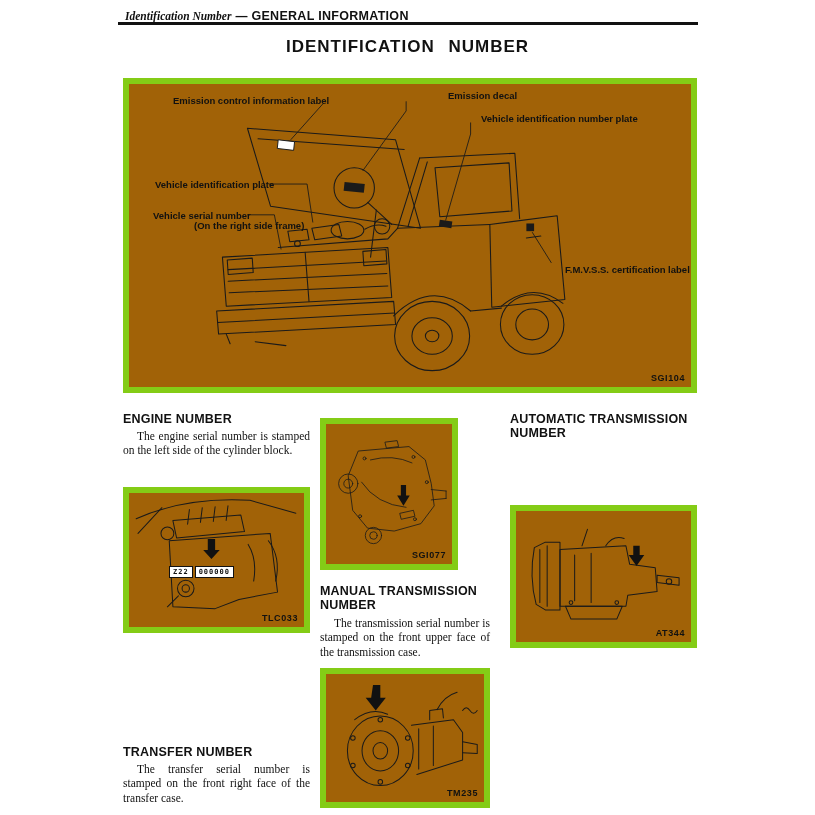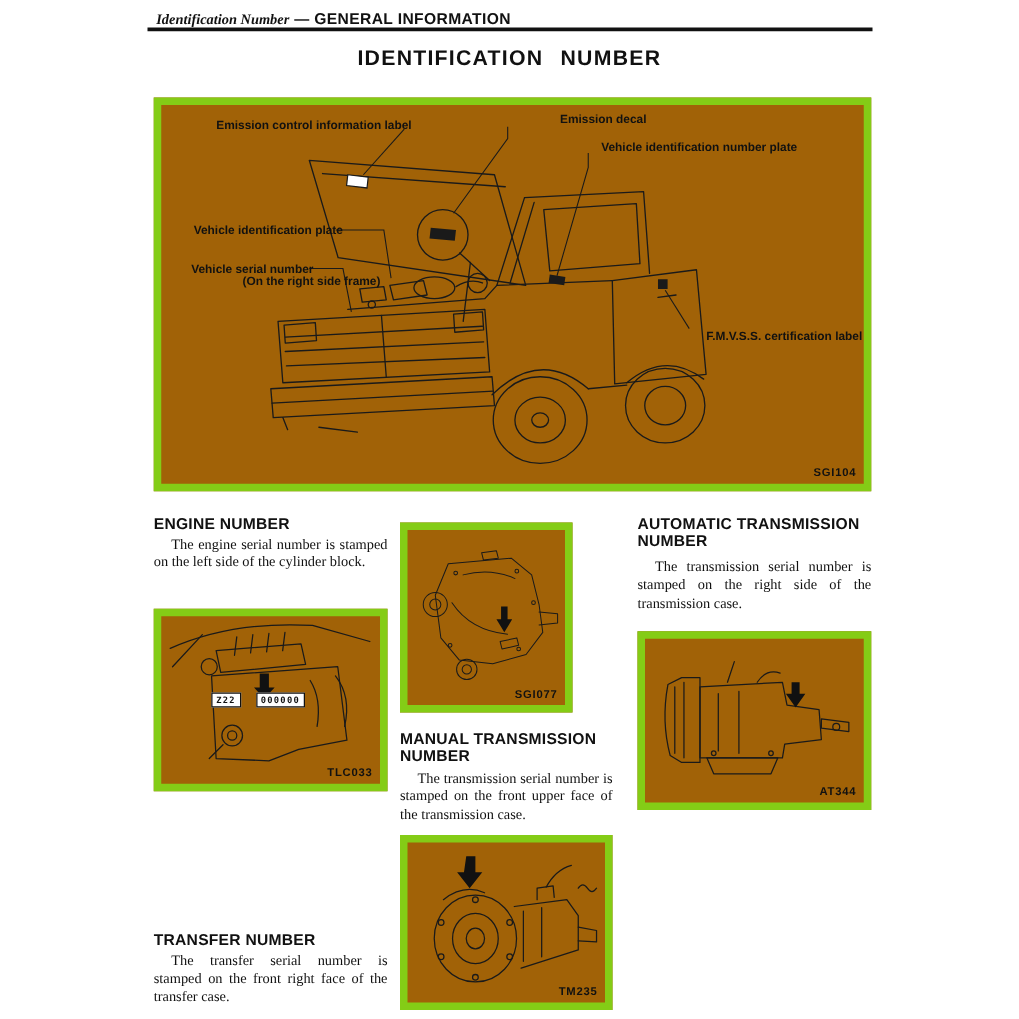--- a/index.html
+++ b/index.html
@@ -36,21 +36,21 @@
   }
 
   
   .heading { position:absolute; font:bold 12.5px "Liberation Sans", sans-serif; letter-spacing:.2px; white-space:nowrap;text-align:right; }
   .body-text {
     position:absolute; font:11.5px/1.26 "Liberation Serif", serif;
     text-align:justify; text-indent:14px; color:#111;
   }
 
   
-  .stamp-row { position:absolute; left:40px; top:61px; display:flex; gap:12px; }
+  .stamp-row { position:absolute; left:40px; top:73px; display:flex; gap:2px; }
   .stamp-plate {
     border:1px solid #111; background:#fff; padding:1px 3px;
     font:bold 7px "DejaVu Sans Mono", monospace; letter-spacing:1px;
   }
 </style>
 </head>
 <body>
 
 <div class="page">
 
@@ -192,21 +192,20 @@
       </g>
       <g fill="#111">
         <path d="M101,64 h7 v14 h5 l-8.5,14 l-8.5,-14 h5 Z"></path>
       </g>
     </svg>
     <div class="fig-code">SGI077</div>
   </div>
 
   <div class="heading" style="left:510px; top:412px;">AUTOMATIC TRANSMISSION</div>
   <div class="heading" style="left:510px; top:426px;">NUMBER</div>
-  <div class="body-text" style="left:510px; top:447px; width:187px;">The transmission serial number is stamped on the right side of the transmission case.</div>
 
   <div class="figure-box" style="left:510px; top:505px; width:187px; height:143px;">
     <svg viewBox="0 0 187 143" aria-hidden="true">
       <g stroke="#1a1a1a" stroke-width="1.1" fill="none" stroke-linecap="round" stroke-linejoin="round">
         <path d="M18,40 Q12,72 20,102 L30,108 L46,108 L46,34 L30,34 Z"></path>
         <path d="M24,42 L24,100 M32,38 L32,104"></path>
         <path d="M46,42 L118,38 L122,58 L150,62 L152,88 L120,92 L118,104 L46,104 Z"></path>
         <path d="M52,104 L114,104 L108,118 L58,118 Z"></path>
         <path d="M152,70 L176,73 L176,81 L152,78 Z"></path>
         <path d="M70,38 L76,20"></path>

